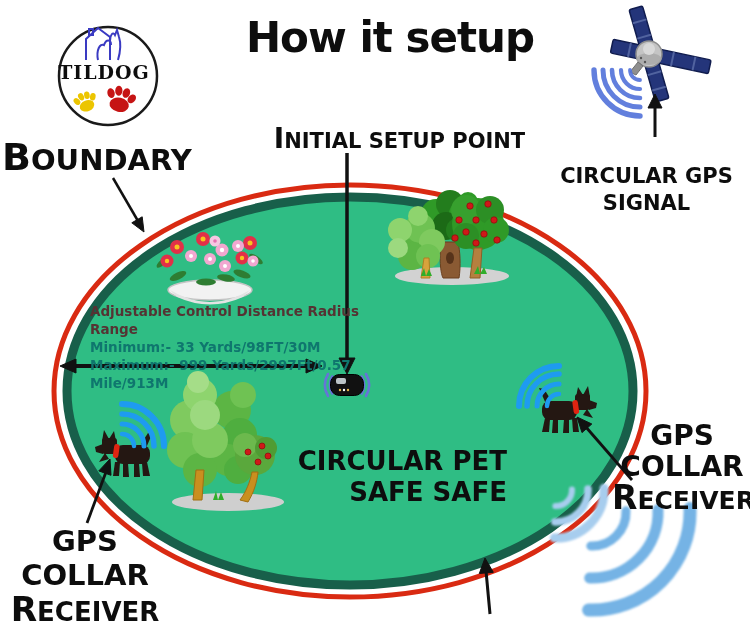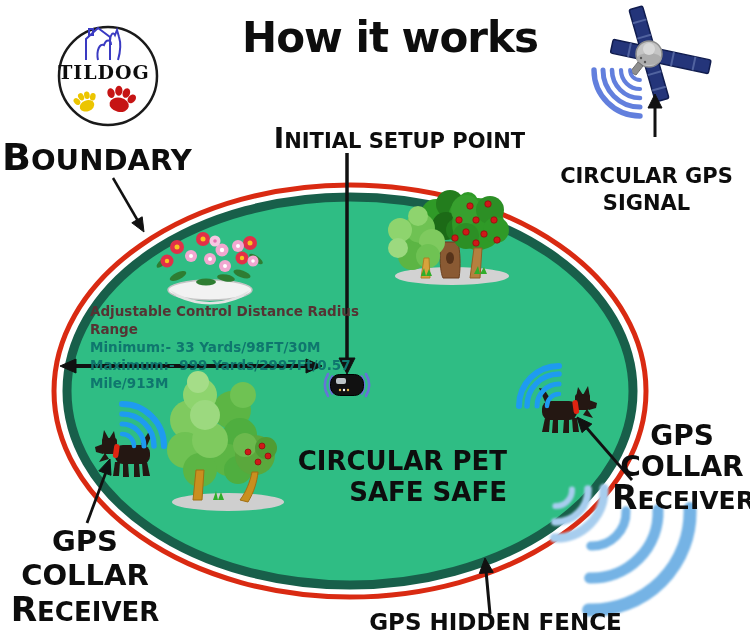--- a/index.html
+++ b/index.html
@@ -318,21 +318,21 @@
     <g transform="translate(120,101) rotate(12) scale(1.3)" fill="#c61414">
       <ellipse cx="0" cy="3" rx="7.5" ry="5.5"></ellipse>
       <ellipse cx="-8" cy="-4.5" rx="2.8" ry="3.8" transform="rotate(-25 -8 -4.5)"></ellipse>
       <ellipse cx="-2.5" cy="-7.5" rx="2.8" ry="3.8" transform="rotate(-8 -2.5 -7.5)"></ellipse>
       <ellipse cx="3.5" cy="-7" rx="2.8" ry="3.8" transform="rotate(10 3.5 -7)"></ellipse>
       <ellipse cx="8.5" cy="-3.5" rx="2.8" ry="3.8" transform="rotate(30 8.5 -3.5)"></ellipse>
     </g>
   </g>
 </svg>
 
-<div class="lbl title center">How it works</div>
+<div class="lbl title center">How it setup</div>
 <div class="lbl tildog center">TILDOG</div>
 <div class="lbl initial caps center">Initial setup point</div>
 <div class="lbl boundary caps">Boundary</div>
 <div class="lbl stdgps center">CIRCULAR GPS SIGNAL</div>
 
 <div class="lbl rangebox">
   <div class="rh">Adjustable Control Distance Radius Range</div>
   <div class="rl">Minimum:- 33 Yards/98FT/30M</div>
   <div class="rl">Maximum:- 999 Yards/2997Ft/0.57 Mile/913M</div>
 </div>
@@ -347,15 +347,14 @@
   <div class="g2">COLLAR</div>
   <div class="g3 caps bigfirst">Receiver</div>
 </div>
 
 <div class="lbl collar-l center">
   <div class="g1">GPS</div>
   <div class="g2">COLLAR</div>
   <div class="g3 caps bigfirst">Receiver</div>
 </div>
 
-<div class="lbl fence center">GPS HIDDEN FENCE</div>
 
 </div>
 
 </body></html>

